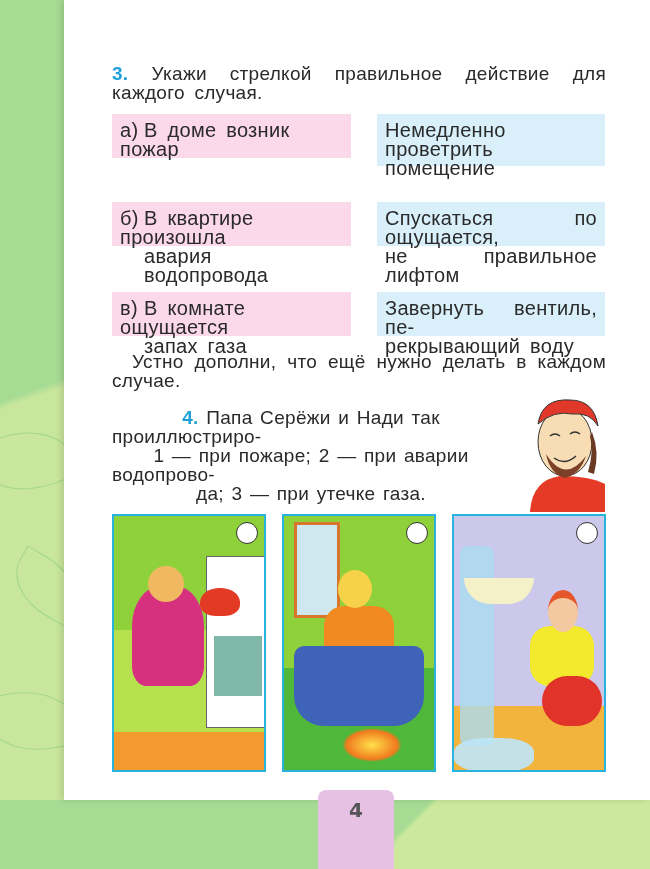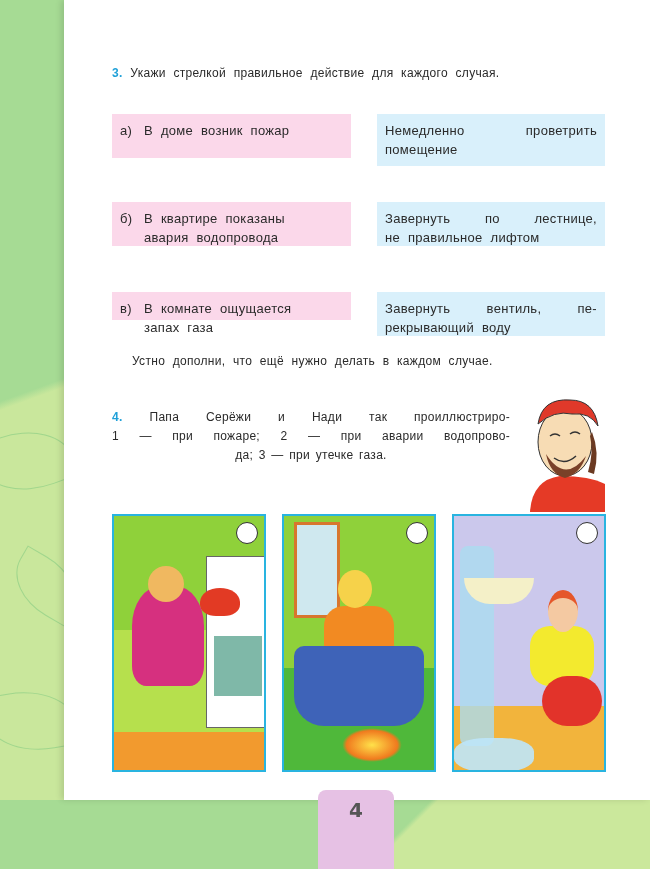--- a/index.html
+++ b/index.html
@@ -22,25 +22,25 @@
     opacity: .7;
   }
   .page {
     position: absolute; left: 64px; top: 0; width: 586px; height: 800px;
     background: #ffffff;
     box-shadow: -3px 0 6px rgba(0,0,0,.12);
   }
   .task-num { color: #1fa0d8; font-weight: bold; }
   .para {
     position: absolute; left: 112px; width: 494px;
-    font-size: 12px; line-height: 19px; text-align: justify;
+    font-size: 19px; line-height: 19px; text-align: justify;
     letter-spacing: .3px; word-spacing: 4px;
   }
   .box {
-    position: absolute; font-size: 13px; line-height: 19px; padding: 7px 8px 0 8px;
+    position: absolute; font-size: 20px; line-height: 19px; padding: 7px 8px 0 8px;
     box-sizing: border-box; letter-spacing: .3px; word-spacing: 4px;
   }
   .box.pink { background: #fbd8ea; left: 112px; width: 239px; }
   .box.blue { background: #d9f0fb; left: 377px; width: 228px; text-align: justify; }
   .box .lbl { display: inline-block; width: 24px; }
   .box .ind { padding-left: 24px; display:block; }
   .dad {
     position: absolute; left: 520px; top: 392px; width: 85px; height: 120px;
   }
   .pic {
@@ -77,29 +77,29 @@
 
 <div class="box pink" style="top:114px;height:44px">
   <span class="lbl">а)</span><span>В доме возник пожар</span>
 </div>
 <div class="box blue" style="top:114px;height:52px">
   <span style="display:block;text-align-last:justify">Немедленно проветрить</span>
   <span>помещение</span>
 </div>
 
 <div class="box pink" style="top:202px;height:44px">
-  <span class="lbl">б)</span><span>В квартире показаны</span>
+  <span class="lbl">б)</span><span>В квартире произошла</span>
   <span class="ind">авария водопровода</span>
 </div>
 <div class="box blue" style="top:202px;height:44px">
-  <span style="display:block;text-align-last:justify">Завернуть по лестнице,</span>
+  <span style="display:block;text-align-last:justify">Спускаться по ощущается,</span>
   <span>не правильное лифтом</span>
 </div>
 
-<div class="box pink" style="top:292px;height:28px">
+<div class="box pink" style="top:292px;height:44px">
   <span class="lbl">в)</span><span>В комнате ощущается</span>
   <span class="ind">запах газа</span>
 </div>
 <div class="box blue" style="top:292px;height:44px">
   <span style="display:block;text-align-last:justify">Завернуть вентиль, пе-</span>
   <span>рекрывающий воду</span>
 </div>
 
 <div class="para" style="top:352px;text-indent:20px">Устно дополни, что ещё нужно делать в каждом случае.</div>
 

